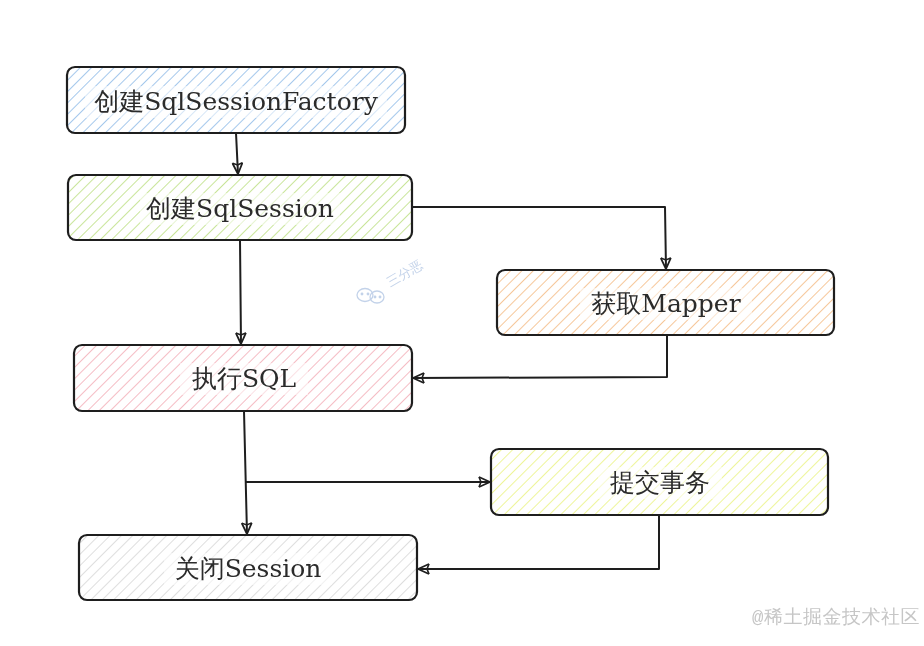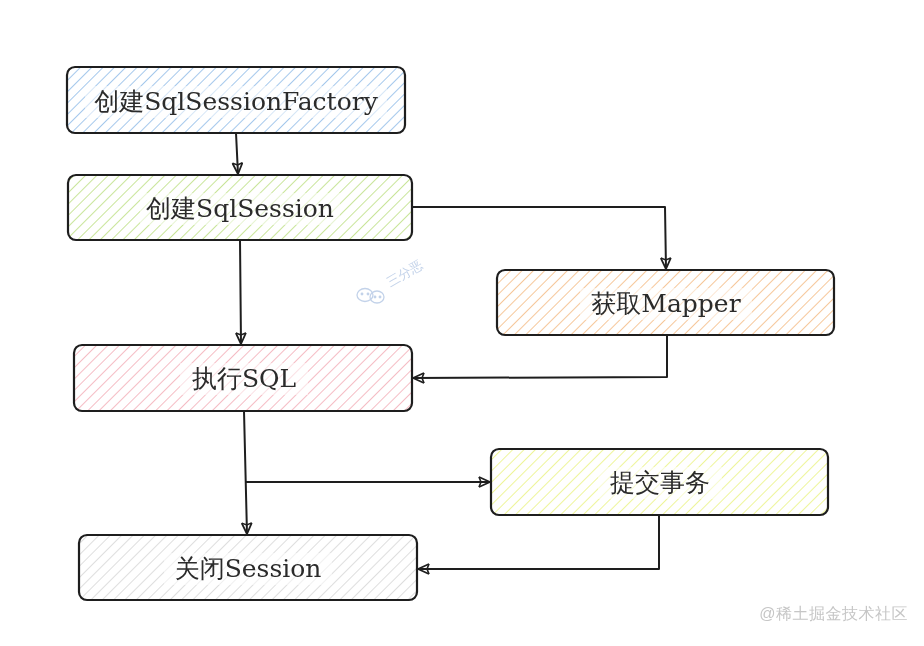--- a/index.html
+++ b/index.html
@@ -1,22 +1,22 @@
 <!DOCTYPE html>
 <html><head>
   <meta charset="utf-8">
   <style>
     html, body { margin: 0; padding: 0; background: #ffffff; }
     body { width: 924px; height: 646px; position: relative; overflow: hidden;
            font-family: "DejaVu Serif", "Liberation Serif", serif; }
     #diagram { position: absolute; left: 0; top: 0; }
     .node-label { font-family: "DejaVu Serif", "Liberation Serif", serif; font-size: 25px; fill: #2b2b2b; }
     .watermark-text { font-family: "DejaVu Sans", "Liberation Sans", sans-serif; font-size: 13px; fill: #b9cbe6; }
-    .credit { position: absolute; right: 16px; top: 604px; font-family: Liberation Sans, sans-serif;
-              font-size: 16px; color: #c6c6c6; letter-spacing: 0.5px; }
+    .credit { position: absolute; right: 4px; top: 604px; font-family: Liberation Mono, monospace;
+              font-size: 19px; color: #c6c6c6; letter-spacing: 0.5px; }
   </style>
 </head>
 <body>
 
 <svg id="diagram" width="924" height="646" viewBox="0 0 924 646" xmlns="http://www.w3.org/2000/svg">
   <defs>
     <pattern id="hatch-blue" patternUnits="userSpaceOnUse" width="8" height="8" patternTransform="rotate(45)">
       <line x1="0" y1="0" x2="0" y2="8" stroke="#a5c8ec" stroke-width="2"></line>
     </pattern>
     <pattern id="hatch-green" patternUnits="userSpaceOnUse" width="8" height="8" patternTransform="rotate(45)">

